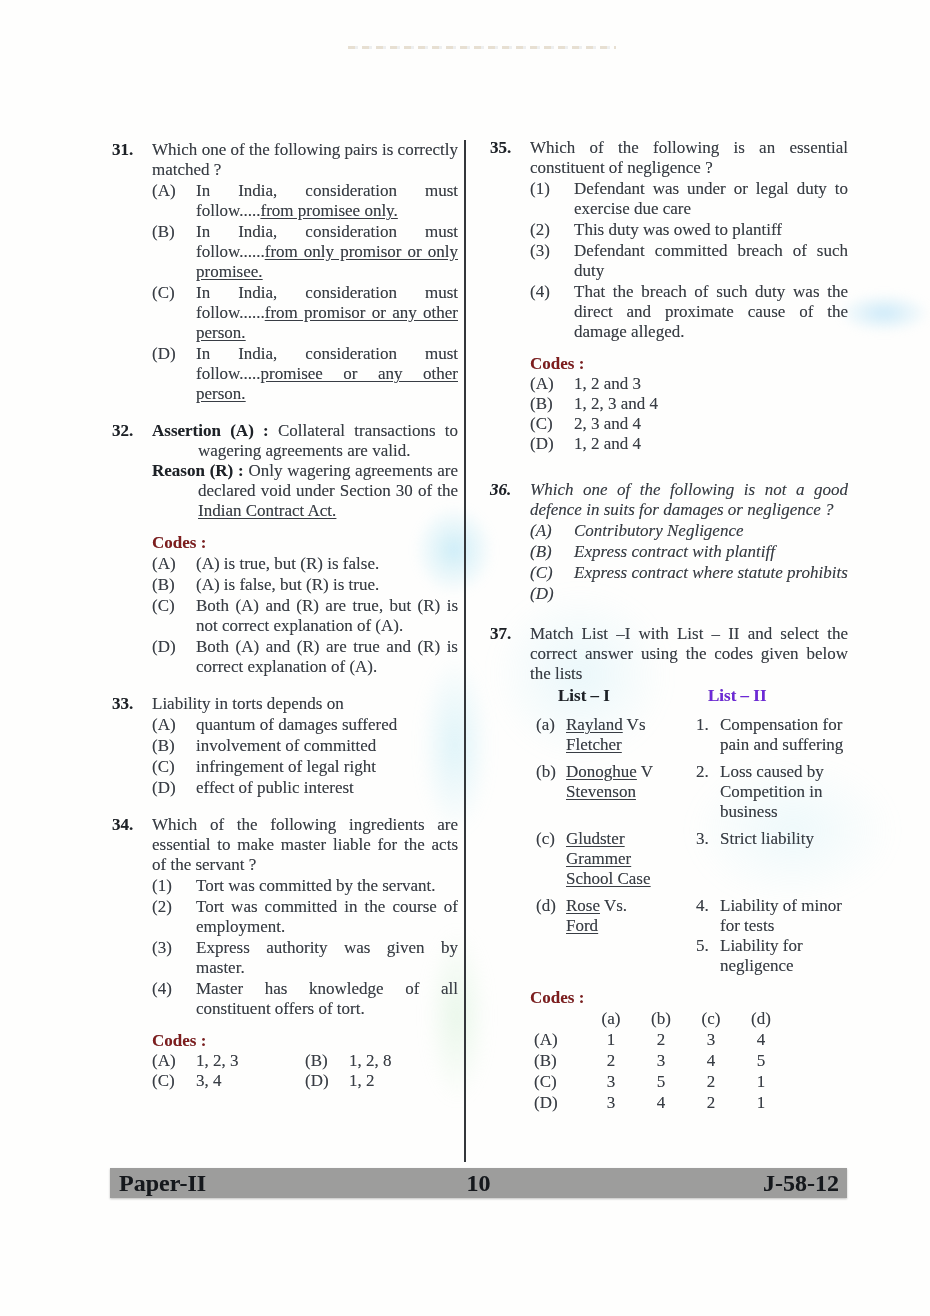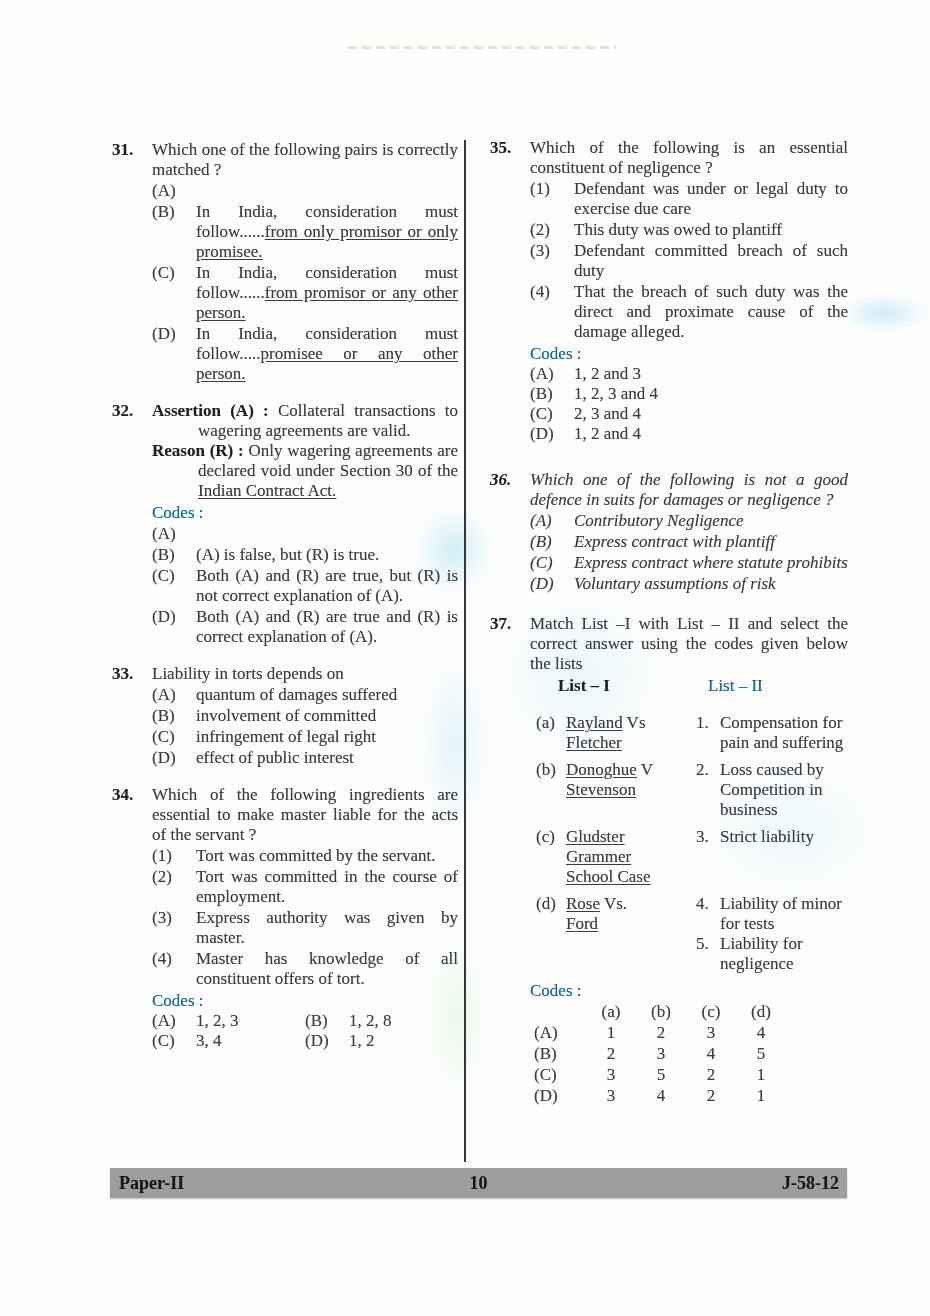--- a/index.html
+++ b/index.html
@@ -20,51 +20,51 @@
   .q{display:flex;margin-bottom:17px;justify-content:space-between;}
   .qnum{flex:0 0 40px;font-weight:bold;color:#1d2126;}
   .qbody{flex:1;min-width:0;}
   .qtext{margin:0;text-align:justify;}
   .opt{display:flex;margin-top:1px;}
   .olabel{flex:0 0 44px;}
   .otext{flex:1;min-width:0;text-align:justify;margin:0;}
   .u{text-decoration:underline;text-underline-offset:2px;}
   .b{font-weight:bold;color:#1d2126;}
   .hang{margin:0;padding-left:46px;text-indent:-46px;text-align:justify;}
-  .codes-label{font-weight:normal;color:#0369a1;margin-top:2px;}
+  .codes-label{font-weight:bold;color:#7f1d1d;margin-top:12px;}
   .codes-row{display:flex;}
   .clabel{flex:0 0 44px;}
   .cval{flex:1;}
   .codes-pairs{display:grid;grid-template-columns:1fr 1fr;}
   
   .match{margin-top:2px;margin-left:6px;}
-  .match-head{display:grid;grid-template-columns:160px 1fr;margin-bottom:17px;}
+  .match-head{display:grid;grid-template-columns:160px 1fr;margin-bottom:9px;}
   .mh1{font-weight:bold;color:#1d2126;padding-left:22px;}
-  .mh2{font-weight:normal;color:#0369a1;padding-left:12px;}
+  .mh2{font-weight:bold;color:#6d28d9;padding-left:12px;}
   .match-row{display:grid;grid-template-columns:160px 1fr;align-items:start;margin-bottom:7px;}
   .mitem{display:flex;}
   .mlabel{flex:0 0 30px;}
   .mlines{flex:1;min-width:0;}
   .m2{display:flex;}
   .m2num{flex:0 0 24px;}
   .m2text{flex:1;min-width:0;max-width:128px;}
   
   .ctable{margin-left:4px;}
   .ct-head,.ct-row{display:grid;grid-template-columns:52px 50px 50px 50px 50px;line-height:21px;}
   .ct-head span{text-align:center;}
   .ct-row .ctl{text-align:left;}
   .ct-row span{text-align:center;}
   .ct-row .ctl{text-align:left;}
   
   .footer{
     position:absolute;left:110px;top:1168px;width:737px;height:30px;
     background:#9d9d9c;display:flex;align-items:center;
     box-shadow:0 1px 2px rgba(0,0,0,.25);
   }
-  .footer span{font-weight:bold;color:#15181c;font-size:18px;}
+  .footer span{font-weight:bold;color:#15181c;font-size:24px;}
   .f-left{position:absolute;left:9px;}
   .f-center{position:absolute;left:50%;transform:translateX(-50%);}
   .f-right{position:absolute;right:8px;text-align:right;}
   
   .artifact{position:absolute;pointer-events:none;}
   .dotline{
     left:348px;top:46px;width:268px;height:3px;opacity:.45;
     background:repeating-linear-gradient(90deg,rgba(160,130,80,.55) 0 7px,rgba(150,160,170,.35) 7px 10px,transparent 10px 14px);
     filter:blur(.4px);
   }
@@ -92,20 +92,21 @@
   <div class="divider"></div>
 
   <div class="col-left">
 
     <div class="q">
       <span class="qnum">31.</span>
       <div class="qbody">
         <p class="qtext">Which one of the following pairs is correctly matched ?</p>
         <div class="opt">
           <span class="olabel">(A)</span>
+          <p class="otext"><span>In India, consideration must follow.....</span><span class="u">from promisee only.</span></p>
         </div>
         <div class="opt">
           <span class="olabel">(B)</span>
           <p class="otext"><span>In India, consideration must follow......</span><span class="u">from only promisor or only promisee.</span></p>
         </div>
         <div class="opt">
           <span class="olabel">(C)</span>
           <p class="otext"><span>In India, consideration must follow......</span><span class="u">from promisor or any other person.</span></p>
         </div>
         <div class="opt">
@@ -116,20 +117,21 @@
     </div>
 
     <div class="q">
       <span class="qnum">32.</span>
       <div class="qbody">
         <p class="hang"><span class="b">Assertion (A) :</span> <span>Collateral transactions to wagering agreements are valid.</span></p>
         <p class="hang"><span class="b">Reason (R) :</span> <span>Only wagering agreements are declared void under Section 30 of the </span><span class="u">Indian Contract Act.</span></p>
         <div class="codes-label">Codes :</div>
         <div class="opt">
           <span class="olabel">(A)</span>
+          <p class="otext">(A) is true, but (R) is false.</p>
         </div>
         <div class="opt">
           <span class="olabel">(B)</span>
           <p class="otext">(A) is false, but (R) is true.</p>
         </div>
         <div class="opt">
           <span class="olabel">(C)</span>
           <p class="otext">Both (A) and (R) are true, but (R) is not correct explanation of (A).</p>
         </div>
         <div class="opt">
@@ -258,21 +260,20 @@
         <div class="opt">
           <span class="olabel">(B)</span>
           <p class="otext">Express contract with plantiff</p>
         </div>
         <div class="opt">
           <span class="olabel">(C)</span>
           <p class="otext">Express contract where statute prohibits</p>
         </div>
         <div class="opt">
           <span class="olabel">(D)</span>
-          <p class="otext">Voluntary assumptions of risk</p>
         </div>
       </div>
     </div>
 
     <div class="q">
       <span class="qnum">37.</span>
       <div class="qbody">
         <p class="qtext">Match List –I with List – II and select the correct answer using the codes given below the lists</p>
 
         <div class="match">

